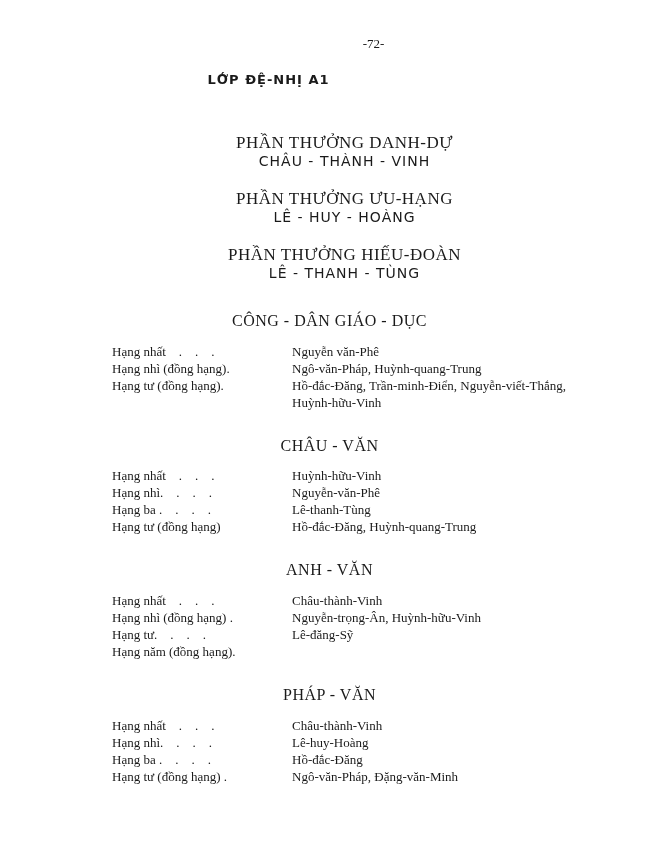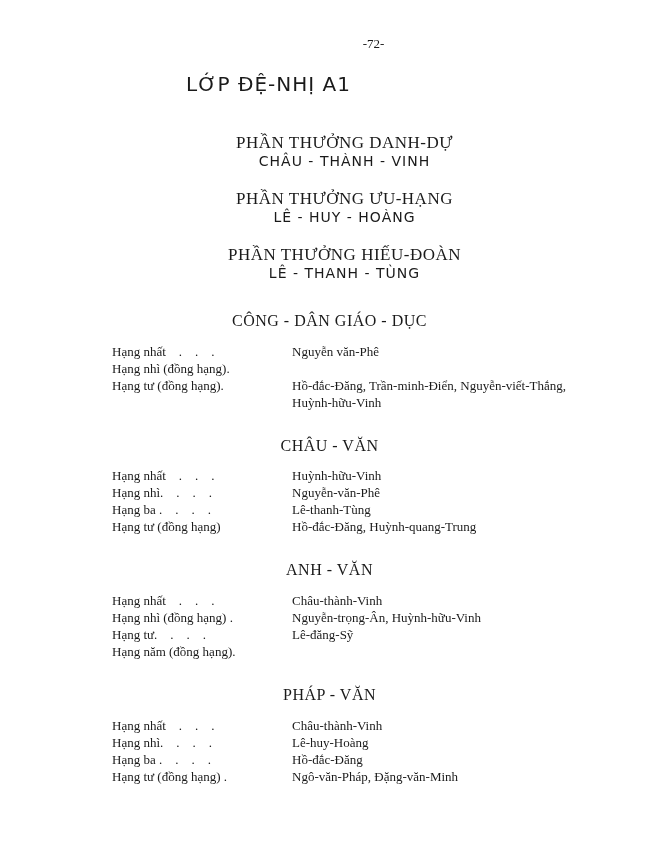--- a/index.html
+++ b/index.html
@@ -6,21 +6,21 @@
   body {
     width:659px; height:854px; background:#ffffff; position:relative; overflow:hidden;
     font-family: "DejaVu Serif", "Liberation Serif", serif; color:#1a1a1a;
   }
   .page-number {
     position:absolute; top:36px; left:0; width:659px; text-align:center;
     font-family:"Liberation Serif", serif; font-size:13px;padding-left:44px;
   }
   .class-title {
     position:absolute; top:72px; left:0; width:537px; text-align:center;
-    font-family:"DejaVu Sans", sans-serif; font-weight:normal; font-size:20px; letter-spacing:1px;
+    font-family:"DejaVu Sans", sans-serif; font-weight:bold; font-size:13px; letter-spacing:1px;
   }
   .award {
     position:absolute; left:15px; width:659px; text-align:center;
   }
   .award .award-name {
     font-family:"Liberation Serif", serif; font-size:17px; letter-spacing:0.5px; line-height:20px;
   }
   .award .award-winner {
     font-family:"DejaVu Sans", sans-serif; font-weight:normal; font-size:14px; letter-spacing:1px; line-height:16px;
   }
@@ -53,20 +53,21 @@
 </div>
 
 <div class="subject-title" style="top:312px">CÔNG - DÂN GIÁO - DỤC</div>
 <div class="rank-list" style="top:343px">
   <div class="rank-row">
       <span class="rank-label">Hạng nhất    .    .    .</span>
       <span class="rank-names">Nguyễn văn-Phê</span>
     </div>
   <div class="rank-row">
       <span class="rank-label">Hạng nhì (đồng hạng).</span>
+      <span class="rank-names">Ngô-văn-Pháp, Huỳnh-quang-Trung</span>
     </div>
   <div class="rank-row">
       <span class="rank-label">Hạng tư (đồng hạng).</span>
       <span class="rank-names">Hồ-đắc-Đăng, Trần-minh-Điển, Nguyễn-viết-Thắng, Huỳnh-hữu-Vinh</span>
     </div>
 </div>
 
 <div class="subject-title" style="top:437px">CHÂU - VĂN</div>
 <div class="rank-list" style="top:467px">
   <div class="rank-row">

